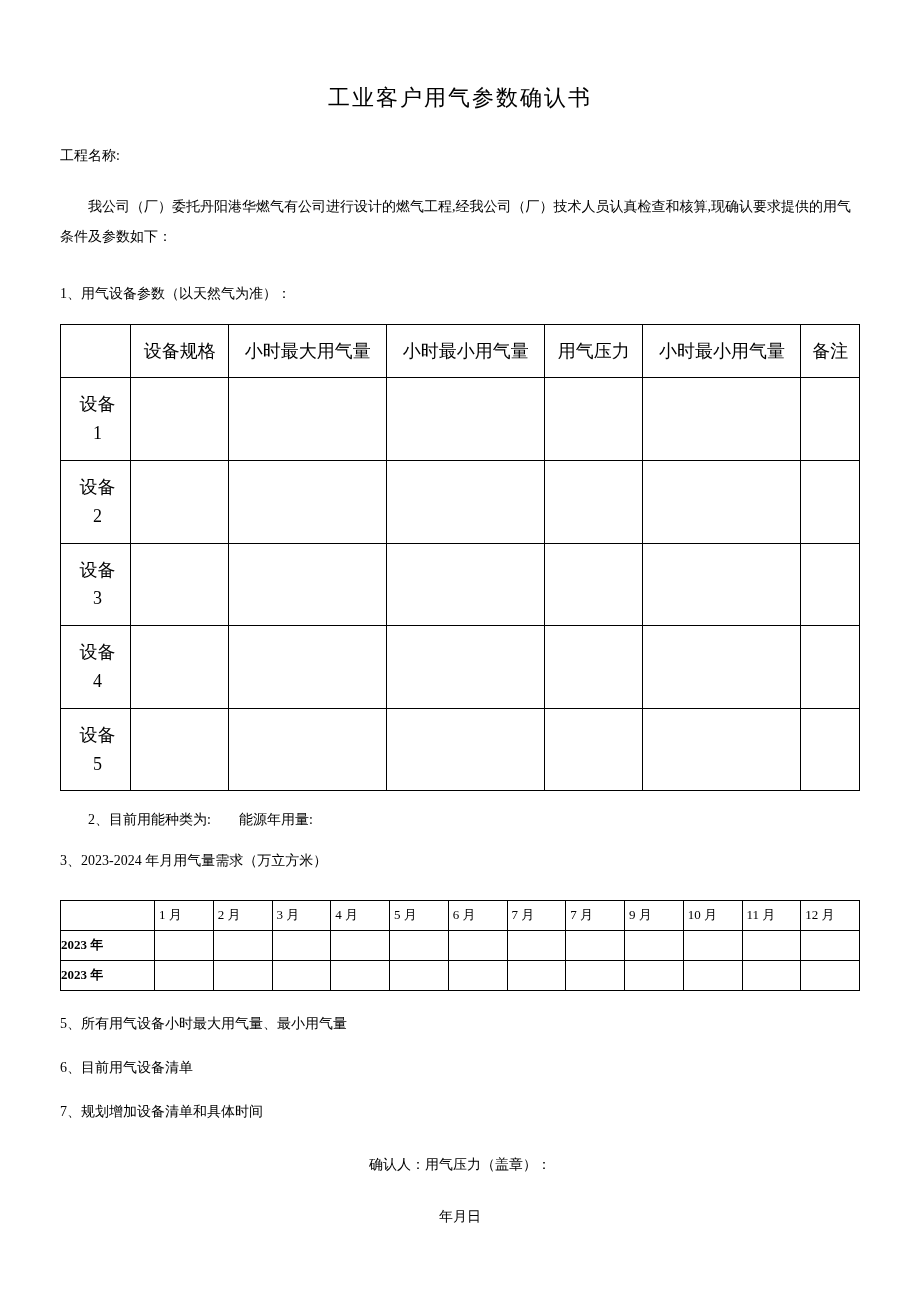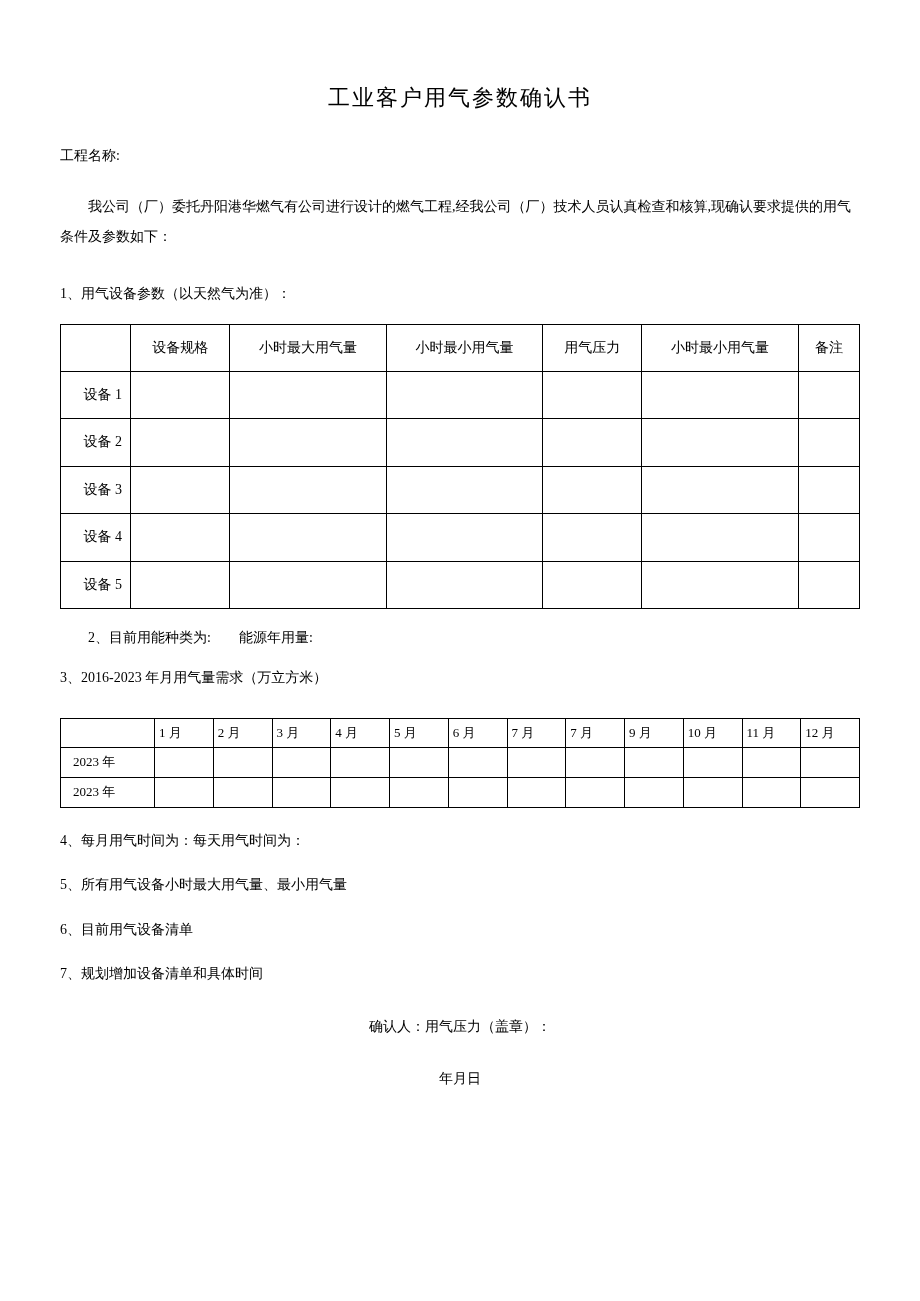--- a/index.html
+++ b/index.html
@@ -45,42 +45,43 @@
     }
     table.equipment {
       width: 100%;
     }
     table.equipment th,
     table.equipment td {
       border: 1px solid #000;
       padding: 12px 8px;
       text-align: center;
       font-weight: normal;
-      font-size: 14px;
+      font-size: 18px;
     }
     table.equipment td:first-child {
-      text-align: right;
+      text-align: center;
       padding-left: 12px;
     }
     table.equipment th:first-child {
       width: 70px;
     }
     table.monthly th,
     table.monthly td {
       border: 1px solid #000;
       padding: 4px 4px;
       text-align: left;
       font-weight: normal;
       font-size: 13px;
       height: 22px;
     }
     table.monthly th:first-child,
     table.monthly td:first-child {
       width: 80px;
-      padding-left: 12px;
+      padding-left: 0;
+      font-weight: bold;
     }
     table.monthly th {
       width: 50px;
     }
     .list-items {
       margin-top: 10px;
     }
     .list-items p {
       margin: 22px 0;
     }
@@ -163,21 +164,21 @@
         <td></td>
         <td></td>
         <td></td>
         <td></td>
       </tr>
     </tbody>
 </table>
 
 <p class="section-label-indent">2、目前用能种类为:  能源年用量:</p>
 
-<p class="section-label">3、2016-2023 年月用气量需求（万立方米）</p>
+<p class="section-label">3、2023-2024 年月用气量需求（万立方米）</p>
 
 <div class="spacer"></div>
 
 <table class="monthly">
   <thead>
     <tr id="monthly-header-row">
         <th></th>
         <th>1 月</th>
         <th>2 月</th>
         <th>3 月</th>
@@ -220,21 +221,20 @@
         <td></td>
         <td></td>
         <td></td>
         <td></td>
         <td></td>
       </tr>
     </tbody>
 </table>
 
 <div class="list-items">
-  <p>4、每月用气时间为：每天用气时间为：</p>
   <p>5、所有用气设备小时最大用气量、最小用气量</p>
   <p>6、目前用气设备清单</p>
   <p>7、规划增加设备清单和具体时间</p>
 </div>
 
 <p class="confirm">确认人：用气压力（盖章）：</p>
 
 <p class="date">年月日</p>
 
 </body></html>

